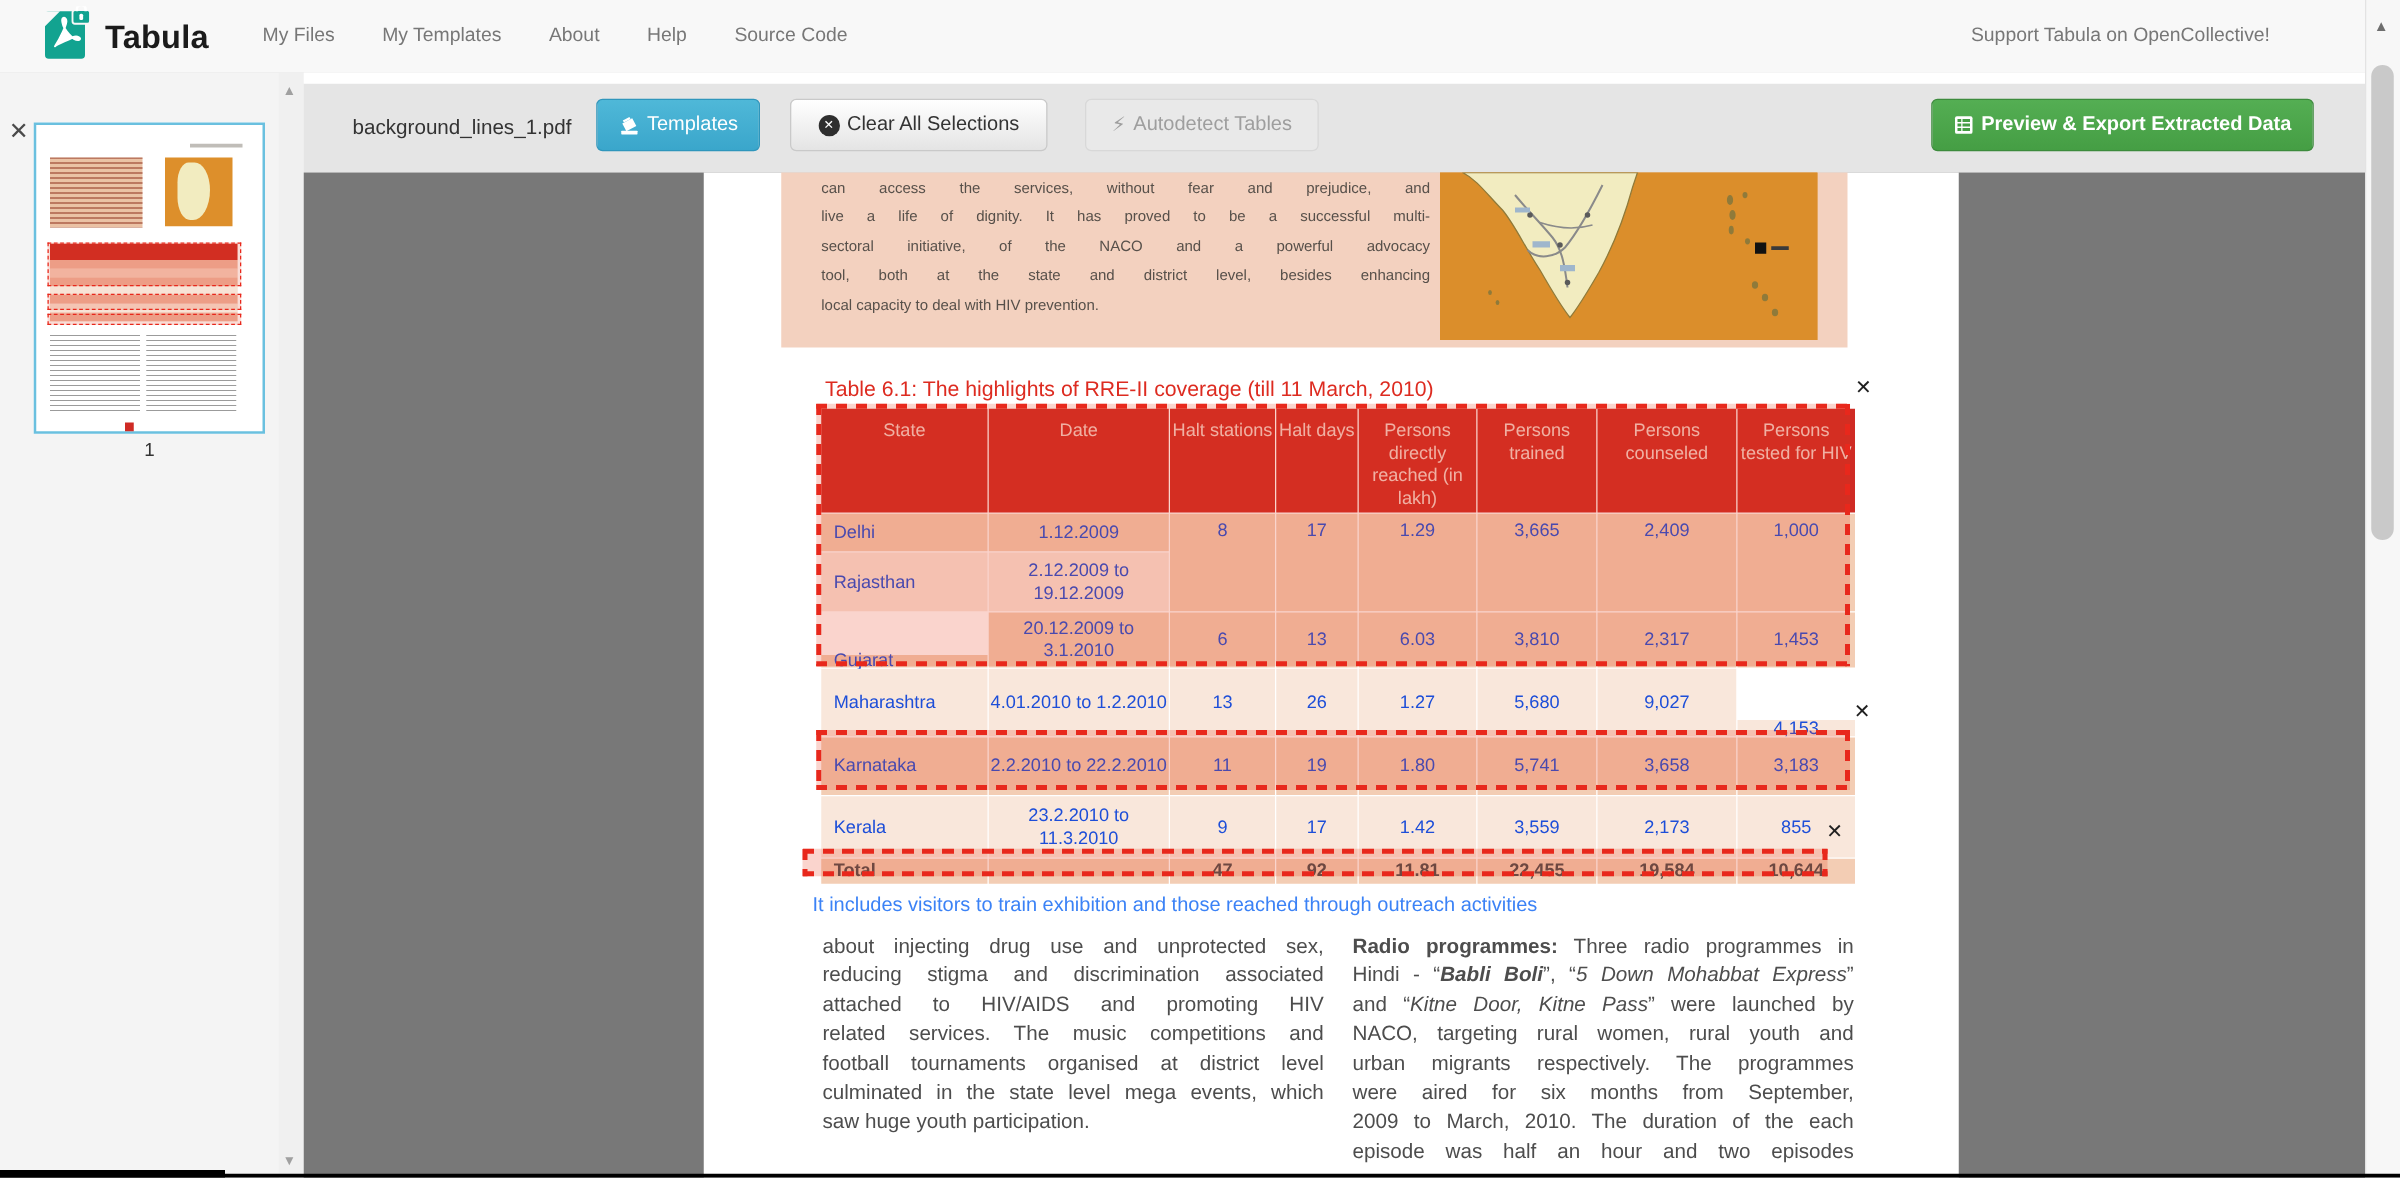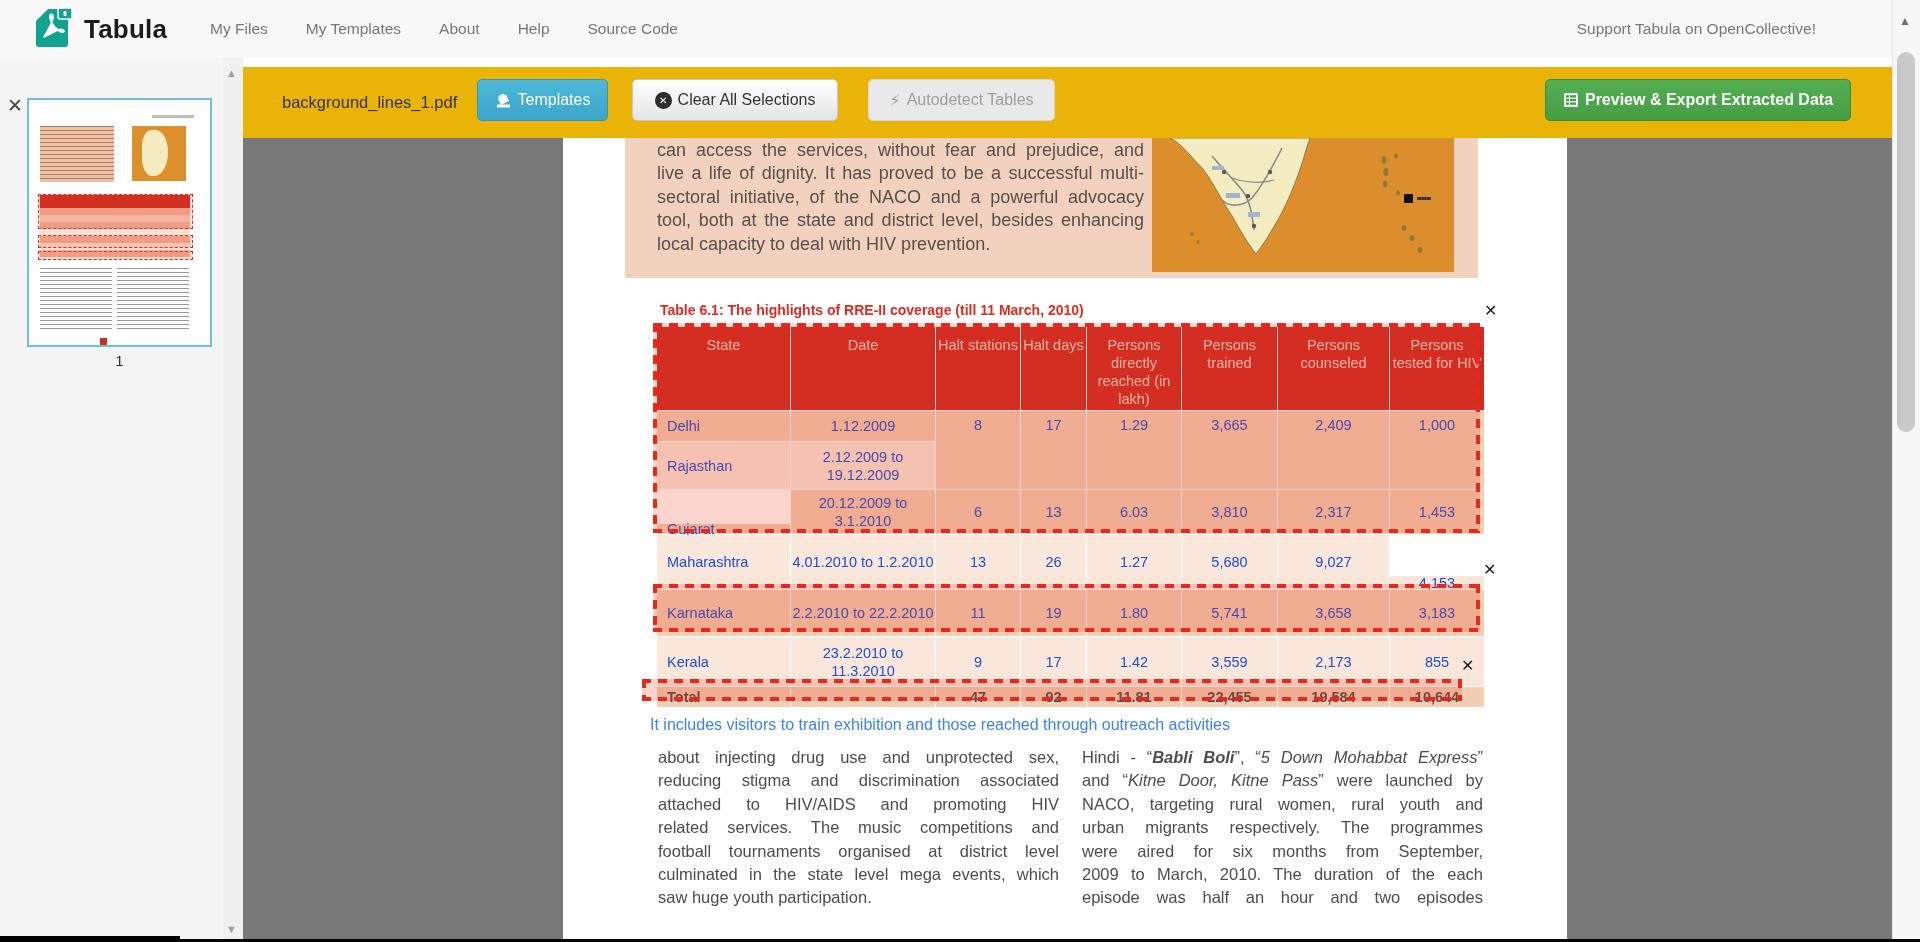--- a/index.html
+++ b/index.html
@@ -34,47 +34,47 @@
   #t-sel1{left:9px;top:94px;width:153px;height:33px;border:1px dashed #e8281c;background:rgba(230,60,30,.18);}
   #t-sel2{left:9px;top:135px;width:153px;height:11px;border:1px dashed #e8281c;background:rgba(230,60,30,.18);}
   #t-sel3{left:9px;top:151px;width:153px;height:7px;border:1px dashed #e8281c;background:rgba(230,60,30,.18);}
   .t-text{top:168px;width:72px;height:64px;
           background-image:repeating-linear-gradient(to bottom,#9b9b9b 0 1px,transparent 1px 4px);}
   #t-pagenum{left:71px;top:238px;width:7px;height:7px;background:#cf2b24;}
   #thumb-label{left:27px;top:352px;width:185px;text-align:center;font-size:15px;color:#333;}
 
   
   #main-gap{left:243px;top:58px;width:1649px;height:9px;background:#ffffff;}
-  #toolbar{left:243px;top:67px;width:1649px;height:71px;background:#eab308;}
+  #toolbar{left:243px;top:67px;width:1649px;height:71px;background:#e5e5e5;}
   #filename{left:39px;top:0;height:71px;display:flex;align-items:center;font-size:16.5px;color:#333;}
   .btn{position:absolute;top:12px;height:42px;border-radius:5px;display:flex;align-items:center;justify-content:center;
        font-size:16px;cursor:pointer;box-sizing:border-box;}
   #btn-templates{left:234px;width:131px;background:linear-gradient(#4fb8d8,#3aa6cb);border:1px solid #2f96bc;color:#fff;}
   #btn-clear{left:389px;width:206px;background:linear-gradient(#ffffff,#e4e4e4);border:1px solid #c9c9c9;color:#333;}
   #btn-autodetect{left:625px;width:187px;background:#e9e9e9;border:1px solid #d8d8d8;color:#9e9e9e;cursor:default;}
   #btn-export{left:1302px;width:306px;background:linear-gradient(#54ae53,#459e44);border:1px solid #3d8b3d;color:#fff;font-weight:700;}
   .btn .ic{margin-right:6px;display:inline-flex;align-items:center;}
   #clear-circle{width:17px;height:17px;border-radius:50%;background:#2e2e2e;color:#fff;font-size:10px;font-weight:700;
                 display:inline-flex;align-items:center;justify-content:center;}
 
   
   #viewer{left:243px;top:138px;width:1649px;height:804px;background:#787878;}
   #pdf-page{left:563px;top:138px;width:1004px;height:804px;background:#ffffff;}
 
   
   #intro-block{left:625px;top:138px;width:853px;height:140px;background:#f3d1bf;}
-  #intro-text{left:657px;top:139px;width:487px;font-size:18px;line-height:23.4px;color:#57504a;}
+  #intro-text{left:657px;top:139px;width:487px;font-size:12px;line-height:23.4px;color:#57504a;}
   #map-box{left:1152px;top:138px;width:302px;height:134px;background:#db8e2b;}
 
   
   .jline{text-align:justify;text-align-last:justify;white-space:normal;}
   .jline.last{text-align-last:left;}
 
   
-  #table-title{left:660px;top:302px;width:820px;font-size:14px;font-weight:700;color:#dd2b20;}
+  #table-title{left:660px;top:302px;width:820px;font-size:17px;font-weight:400;color:#dd2b20;}
   #pdf-table{left:657px;top:327px;display:grid;gap:1px;background:#fff;}
   .cell{display:flex;align-items:center;justify-content:center;text-align:center;font-size:14.5px;color:#1d4ed8;line-height:18px;}
   .cell.th{background:#cf2b24;color:#f2d1c9;align-items:flex-start;padding-top:9px;}
   .cell.left{justify-content:flex-start;padding-left:10px;text-align:left;}
   .cell.vtop{align-items:flex-start;padding-top:5px;}
   .cell.dark{background:#f3cdb4;}
   .cell.light{background:#f9e7db;}
   .cell.total{font-weight:700;color:#4c4c4c;}
   #table-footnote{left:650px;top:716px;font-size:16px;color:#3b82f6;}
 
@@ -335,20 +335,21 @@
 <div class="pdf-col" id="col-left">
     <div class="jline"><span>about injecting drug use and unprotected sex,</span></div>
     <div class="jline"><span>reducing stigma and discrimination associated</span></div>
     <div class="jline"><span>attached to HIV/AIDS and promoting HIV</span></div>
     <div class="jline"><span>related services. The music competitions and</span></div>
     <div class="jline"><span>football tournaments organised at district level</span></div>
     <div class="jline"><span>culminated in the state level mega events, which</span></div>
     <div class="jline last"><span>saw huge youth participation.</span></div>
   </div>
 <div class="pdf-col" id="col-right">
+    <div class="jline"><span style="font-weight: 700;">Radio programmes:</span><span> Three radio programmes in</span></div>
     <div class="jline"><span>Hindi - “</span><span style="font-weight: 700; font-style: italic;">Babli Boli</span><span>”, “</span><span style="font-style: italic;">5 Down Mohabbat Express</span><span>”</span></div>
     <div class="jline"><span>and “</span><span style="font-style: italic;">Kitne Door, Kitne Pass</span><span>” were launched by</span></div>
     <div class="jline"><span>NACO, targeting rural women, rural youth and</span></div>
     <div class="jline"><span>urban migrants respectively. The programmes</span></div>
     <div class="jline"><span>were aired for six months from September,</span></div>
     <div class="jline"><span>2009 to March, 2010. The duration of the each</span></div>
     <div class="jline"><span>episode was half an hour and two episodes</span></div>
   </div>
 
 <div class="abs" id="win-scrollbar"></div>

